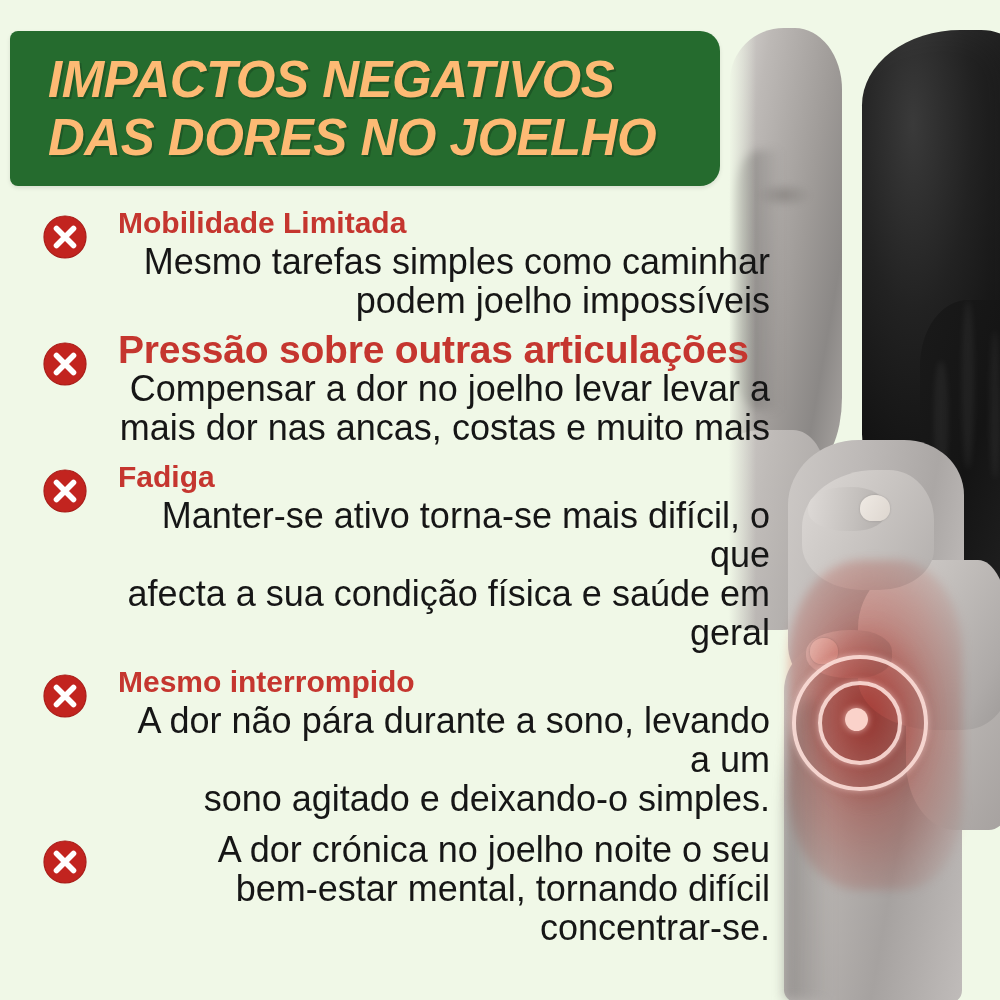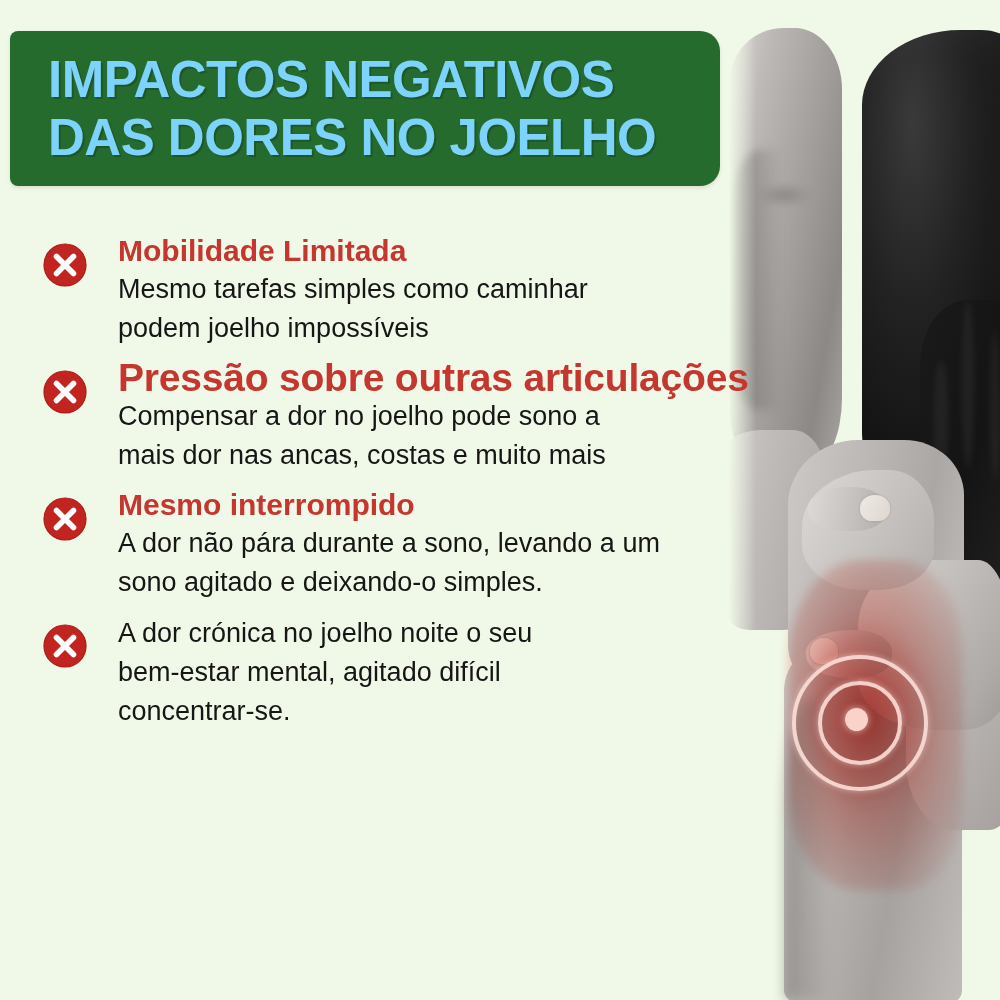--- a/index.html
+++ b/index.html
@@ -219,35 +219,36 @@
     height: 155px;
     background: #256b2e;
     border-radius: 8px 20px 20px 8px;
     box-shadow: 0 2px 4px rgba(0,0,0,0.10);
   }
   #banner-title {
     position: absolute;
     left: 38px;
     top: 20px;
     width: 660px;
-    color: #7dd3fc;
+    color: #fdba74;
     font-family: "Liberation Sans", sans-serif;
     font-weight: bold;
     font-size: 51px;
     line-height: 58px;
     letter-spacing: -0.5px;
     text-shadow: 2px 2px 0 rgba(0,0,0,0.18);
+    font-style: italic;
   }
   #banner-title .l2 { display: block; }
 
   
   #list {
     position: absolute;
     left: 40px;
-    top: 228px;
+    top: 200px;
     width: 730px;
   }
   .item {
     position: relative;
     padding-left: 78px;
     margin-bottom: 12px;
   }
   .x-icon {
     position: absolute;
     left: 2px;
@@ -262,23 +263,24 @@
     font-weight: bold;
     font-size: 30px;
     line-height: 36px;
     margin: 5px 0 1px 0;
     white-space: nowrap;
   }
   .item-title.wide { font-size: 39px; letter-spacing: -0.2px; }
   .item-desc {
     color: #161616;
     font-family: "Liberation Sans", sans-serif;
-    font-size: 27px;
+    font-size: 36px;
     line-height: 39px;
     font-weight: normal;
+    text-align: right;
   }
   .item-desc span { display: block; }
 </style>
 </head>
 <body>
 
 <div id="poster">
 
   <div id="photo-panel">
     <div class="ph torso-shirt"></div>
@@ -343,25 +345,39 @@
     <div class="item">
       <span class="x-icon">
         <svg width="46" height="46" viewBox="0 0 46 46">
           <circle cx="23" cy="23" r="21" fill="#c2241f"></circle>
           <circle cx="23" cy="23" r="21" fill="none" stroke="#a81b17" stroke-width="1.2"></circle>
           <path d="M14.5 14.5 L31.5 31.5 M31.5 14.5 L14.5 31.5" stroke="#ffffff" stroke-width="5.6" stroke-linecap="round"></path>
         </svg>
       </span>
       <div class="item-title wide"> Pressão sobre outras articulações</div>
       <div class="item-desc">
-        <span>Compensar a dor no joelho pode sono a</span>
+        <span>Compensar a dor no joelho levar levar a</span>
         <span>mais dor nas ancas, costas e muito mais</span>
       </div>
     </div>
 
+    <div class="item">
+      <span class="x-icon">
+        <svg width="46" height="46" viewBox="0 0 46 46">
+          <circle cx="23" cy="23" r="21" fill="#c2241f"></circle>
+          <circle cx="23" cy="23" r="21" fill="none" stroke="#a81b17" stroke-width="1.2"></circle>
+          <path d="M14.5 14.5 L31.5 31.5 M31.5 14.5 L14.5 31.5" stroke="#ffffff" stroke-width="5.6" stroke-linecap="round"></path>
+        </svg>
+      </span>
+      <div class="item-title">Fadiga</div>
+      <div class="item-desc">
+        <span>Manter-se ativo torna-se mais difícil, o que</span>
+        <span>afecta a sua condição física e saúde em geral</span>
+      </div>
+    </div>
 
     <div class="item">
       <span class="x-icon">
         <svg width="46" height="46" viewBox="0 0 46 46">
           <circle cx="23" cy="23" r="21" fill="#c2241f"></circle>
           <circle cx="23" cy="23" r="21" fill="none" stroke="#a81b17" stroke-width="1.2"></circle>
           <path d="M14.5 14.5 L31.5 31.5 M31.5 14.5 L14.5 31.5" stroke="#ffffff" stroke-width="5.6" stroke-linecap="round"></path>
         </svg>
       </span>
       <div class="item-title">Mesmo interrompido</div>
@@ -374,19 +390,19 @@
     <div class="item">
       <span class="x-icon">
         <svg width="46" height="46" viewBox="0 0 46 46">
           <circle cx="23" cy="23" r="21" fill="#c2241f"></circle>
           <circle cx="23" cy="23" r="21" fill="none" stroke="#a81b17" stroke-width="1.2"></circle>
           <path d="M14.5 14.5 L31.5 31.5 M31.5 14.5 L14.5 31.5" stroke="#ffffff" stroke-width="5.6" stroke-linecap="round"></path>
         </svg>
       </span>
       <div class="item-desc">
         <span>A dor crónica no joelho noite o seu</span>
-        <span>bem-estar mental, agitado difícil</span>
+        <span>bem-estar mental, tornando difícil</span>
         <span>concentrar-se.</span>
       </div>
     </div>
 
   </div>
 </div>
 
 </body></html>

